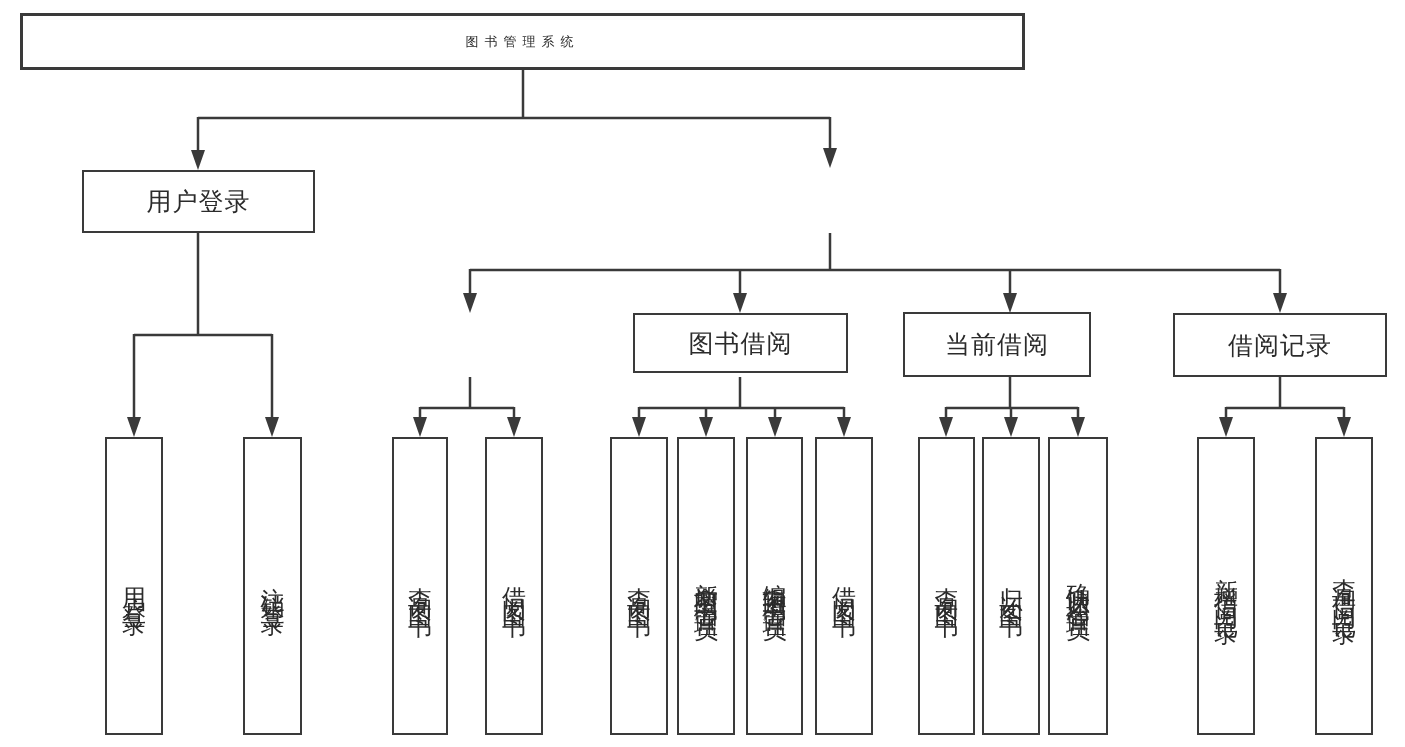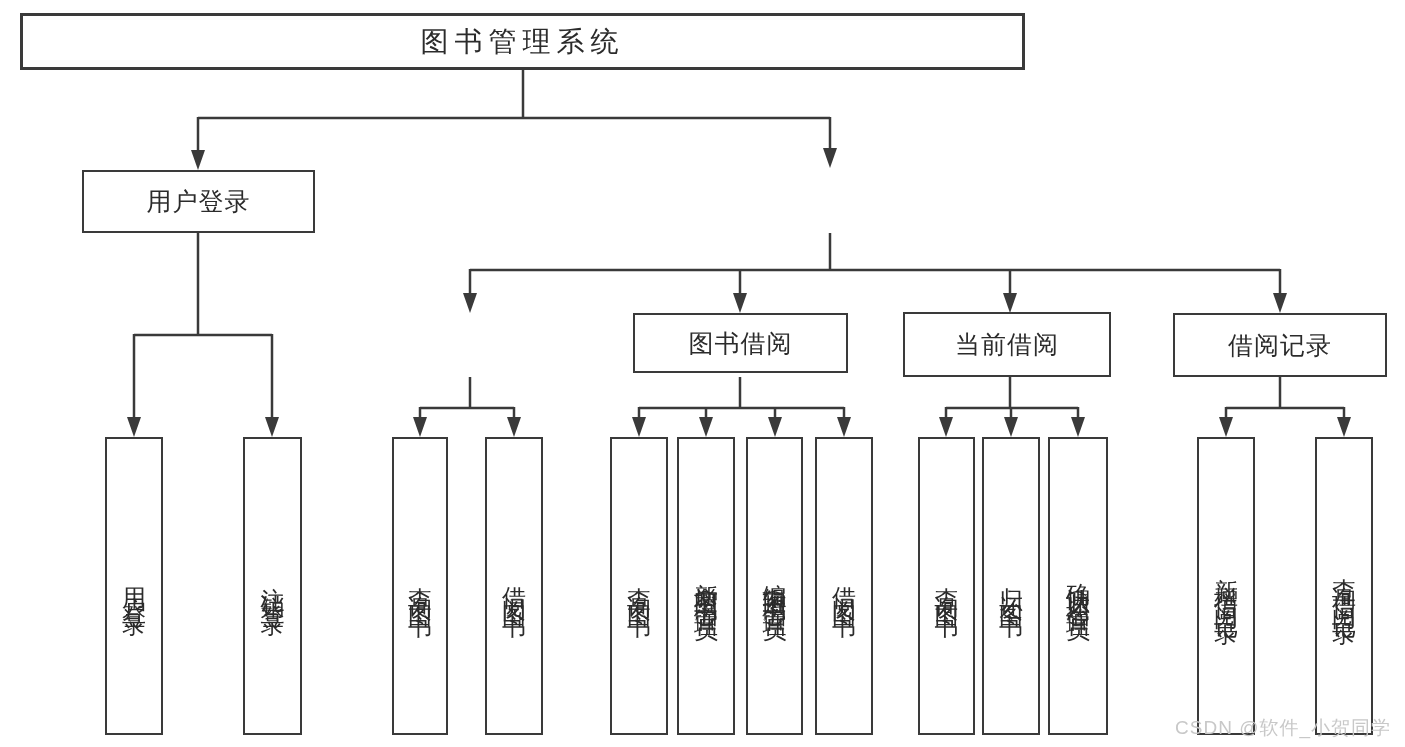--- a/index.html
+++ b/index.html
@@ -25,21 +25,21 @@
     position: absolute;
     background: #ffffff;
     border: 2px solid #3a3a3a;
     display: flex;
     align-items: center;
     justify-content: center;
     color: #2b2b2b;
     z-index: 2;
   }
 
-  .node-root { font-size: 28px; letter-spacing: 6px; }
+  .node-root { font-size: 13px; letter-spacing: 6px; }
   .node-l2, .node-l3 { font-size: 25px; letter-spacing: 1px; }
 
   .leaf {
     position: absolute;
     top: 437px;
     height: 298px;
     background: #ffffff;
     border: 2px solid #3a3a3a;
     display: flex;
     align-items: center;
@@ -147,21 +147,21 @@
     <span>图书管理系统</span>
   </div>
 
   <div class="node node-l2" style="left:82px; top:170px; width:233px; height:63px;">
     <span>用户登录</span>
   </div>
 
   <div class="node node-l3" style="left:633px; top:313px; width:215px; height:60px;">
     <span>图书借阅</span>
   </div>
-  <div class="node node-l3" style="left:903px; top:312px; width:208px; height:65px;">
+  <div class="node node-l3" style="left:903px; top:312px; width:188px; height:65px;">
     <span>当前借阅</span>
   </div>
   <div class="node node-l3" style="left:1173px; top:313px; width:214px; height:64px;">
     <span>借阅记录</span>
   </div>
 
   <div class="leaf v4" style="left:105px; width:58px;">
     <span class="vlabel">用户登录</span>
   </div>
   <div class="leaf v4" style="left:243px; width:59px;">
@@ -198,15 +198,14 @@
     <span class="vlabel">确认归还（管理员）</span>
   </div>
 
   <div class="leaf v6" style="left:1197px; width:58px;">
     <span class="vlabel">新增借阅记录</span>
   </div>
   <div class="leaf v6" style="left:1315px; width:58px;">
     <span class="vlabel">查询借阅记录</span>
   </div>
 
-  <div class="watermark">CSDN @软件_小贺同学</div>
 
 </div>
 
 </body></html>

